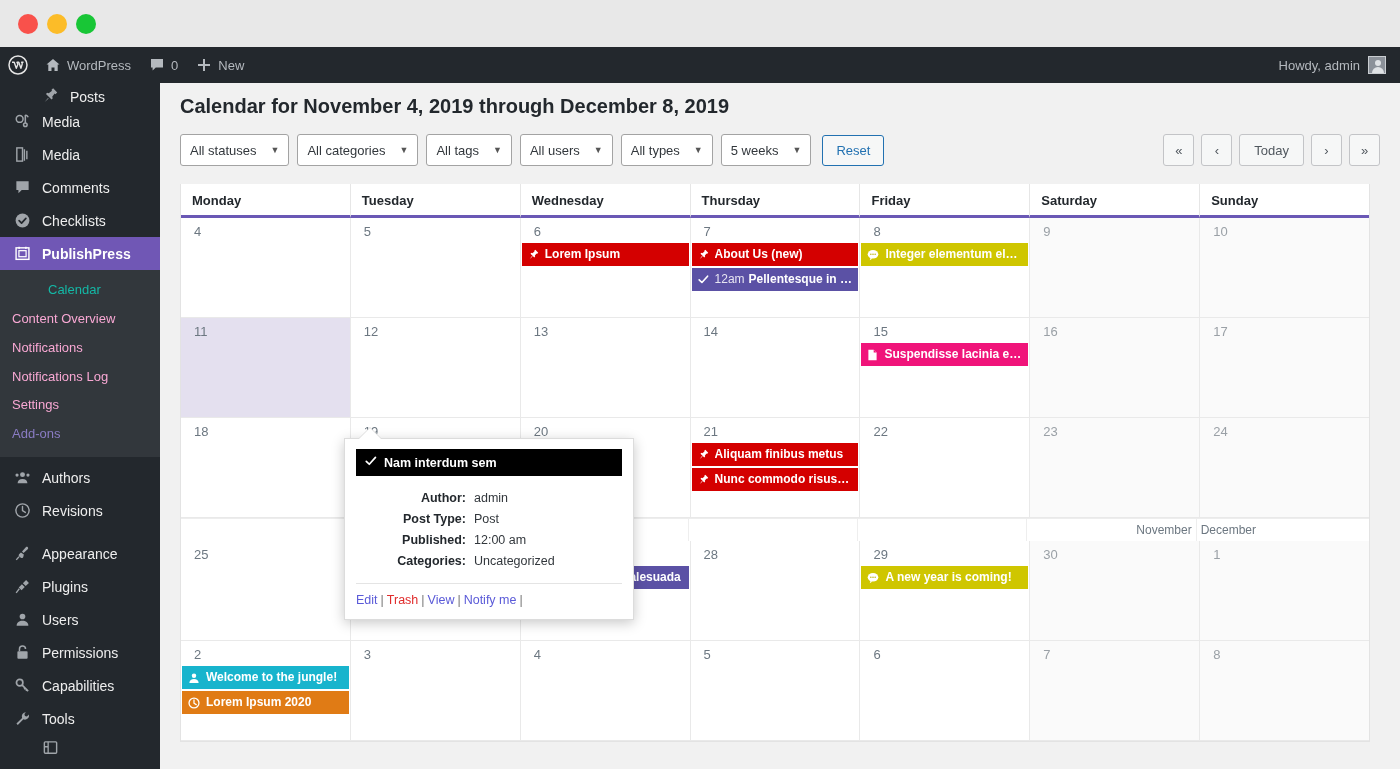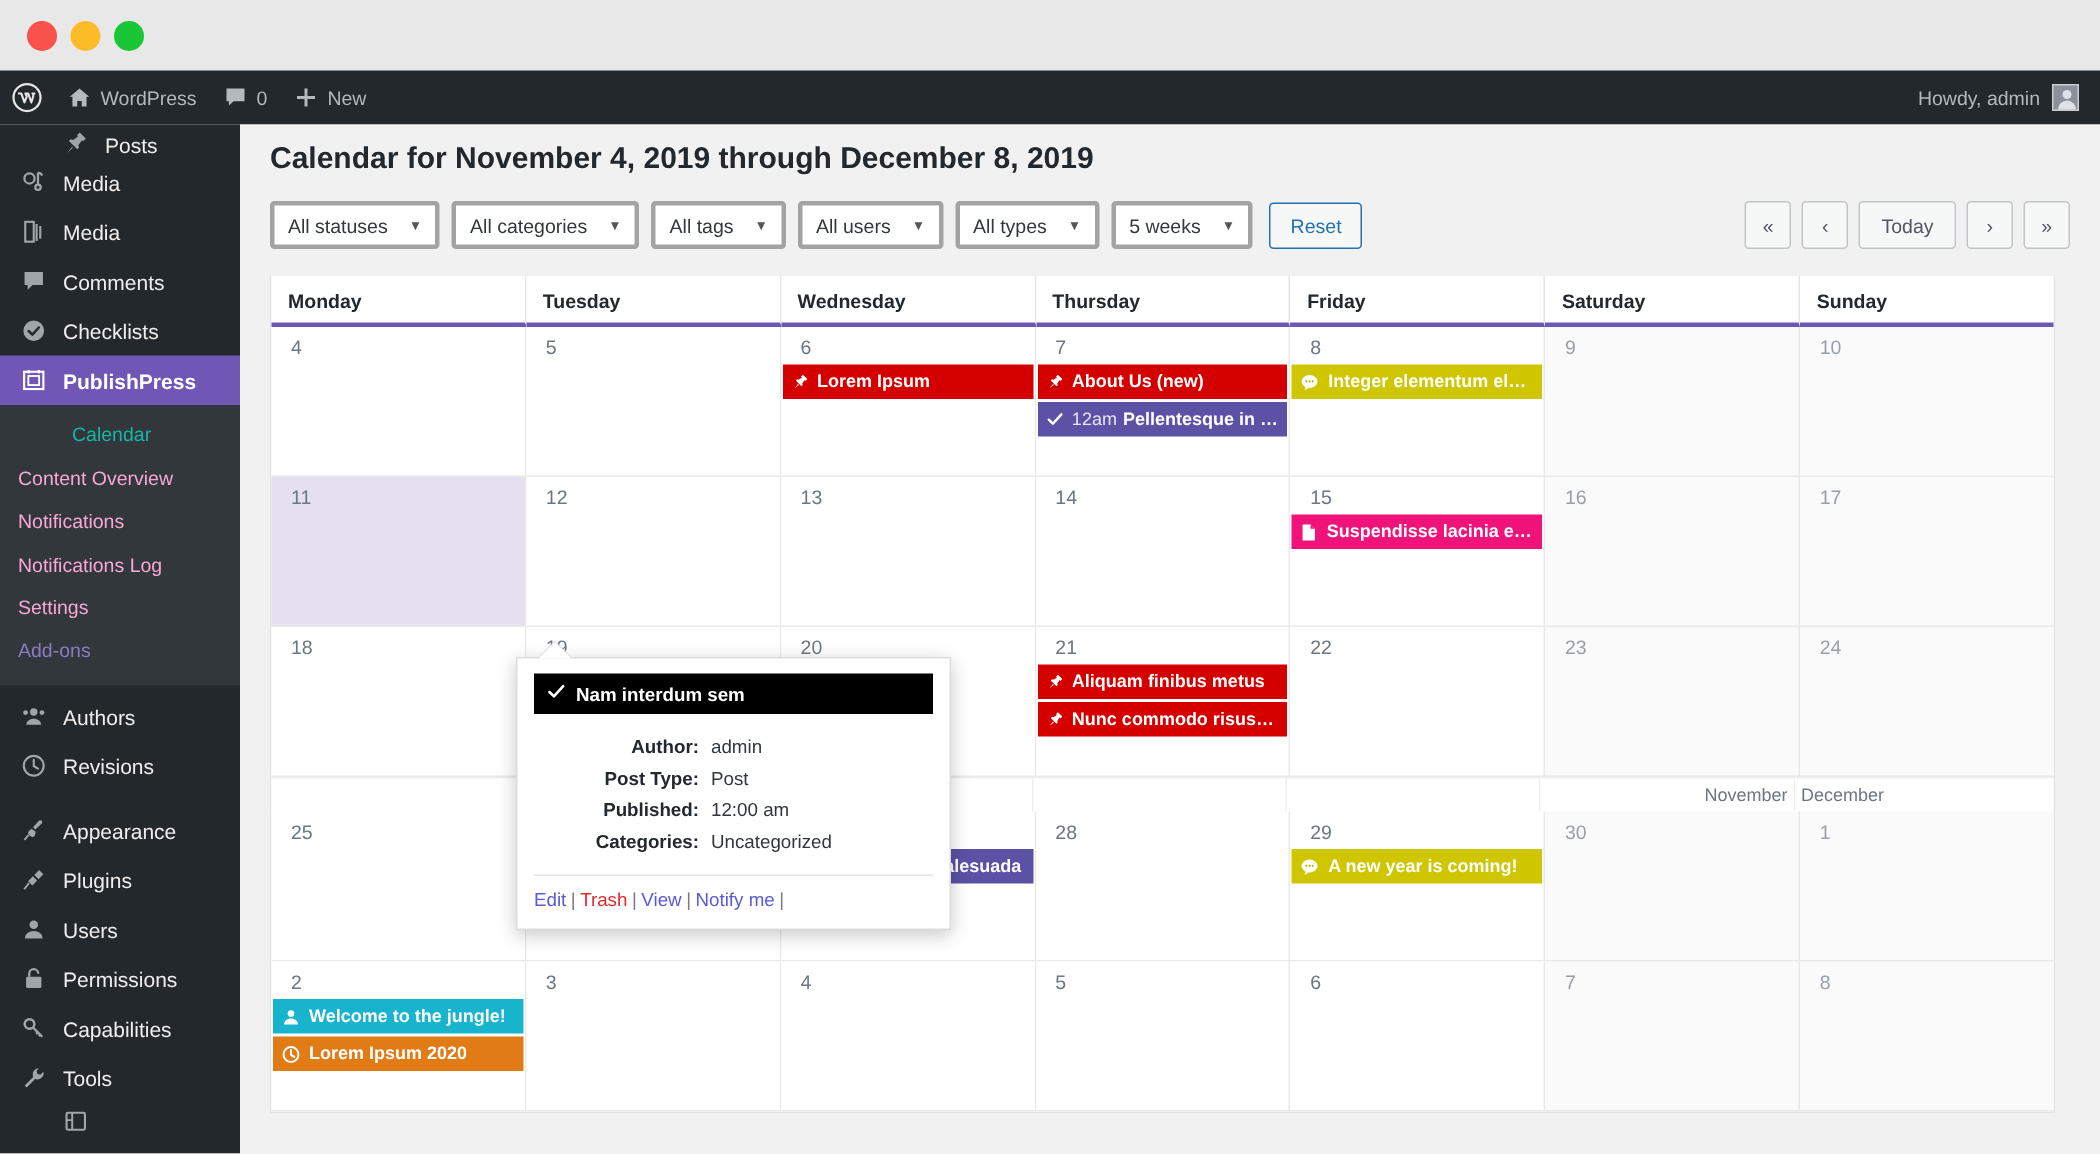--- a/index.html
+++ b/index.html
@@ -93,21 +93,21 @@
     position: relative; overflow: hidden;
   }
   .page-title {
     font-size: 20px; font-weight: 700; color: #23282d;
     margin: 4px 0 16px 0;
   }
 
   .toolbar { display: flex; align-items: center; height: 32px; position: relative; }
   .filters { display: flex; gap: 8px; }
   .select {
-    height: 32px; background: #fff; border: 3px solid #a3a3a3;
+    height: 32px; background: #fff; border: 1px solid #a3a3a3;
     border-radius: 3px; display: flex; align-items: center;
     padding: 0 9px; gap: 14px; font-size: 13px; color: #32373c;
     cursor: pointer; white-space: nowrap;
   }
   .select .caret { color: #555; font-size: 9px; line-height: 1; }
   .reset-btn {
     margin-left: 11px; height: 31px; padding: 0 13px;
     background: #f6f7f7; border: 1px solid #2271b1; border-radius: 3px;
     color: #2271b1; font-size: 13px; cursor: pointer;
     display: flex; align-items: center;

